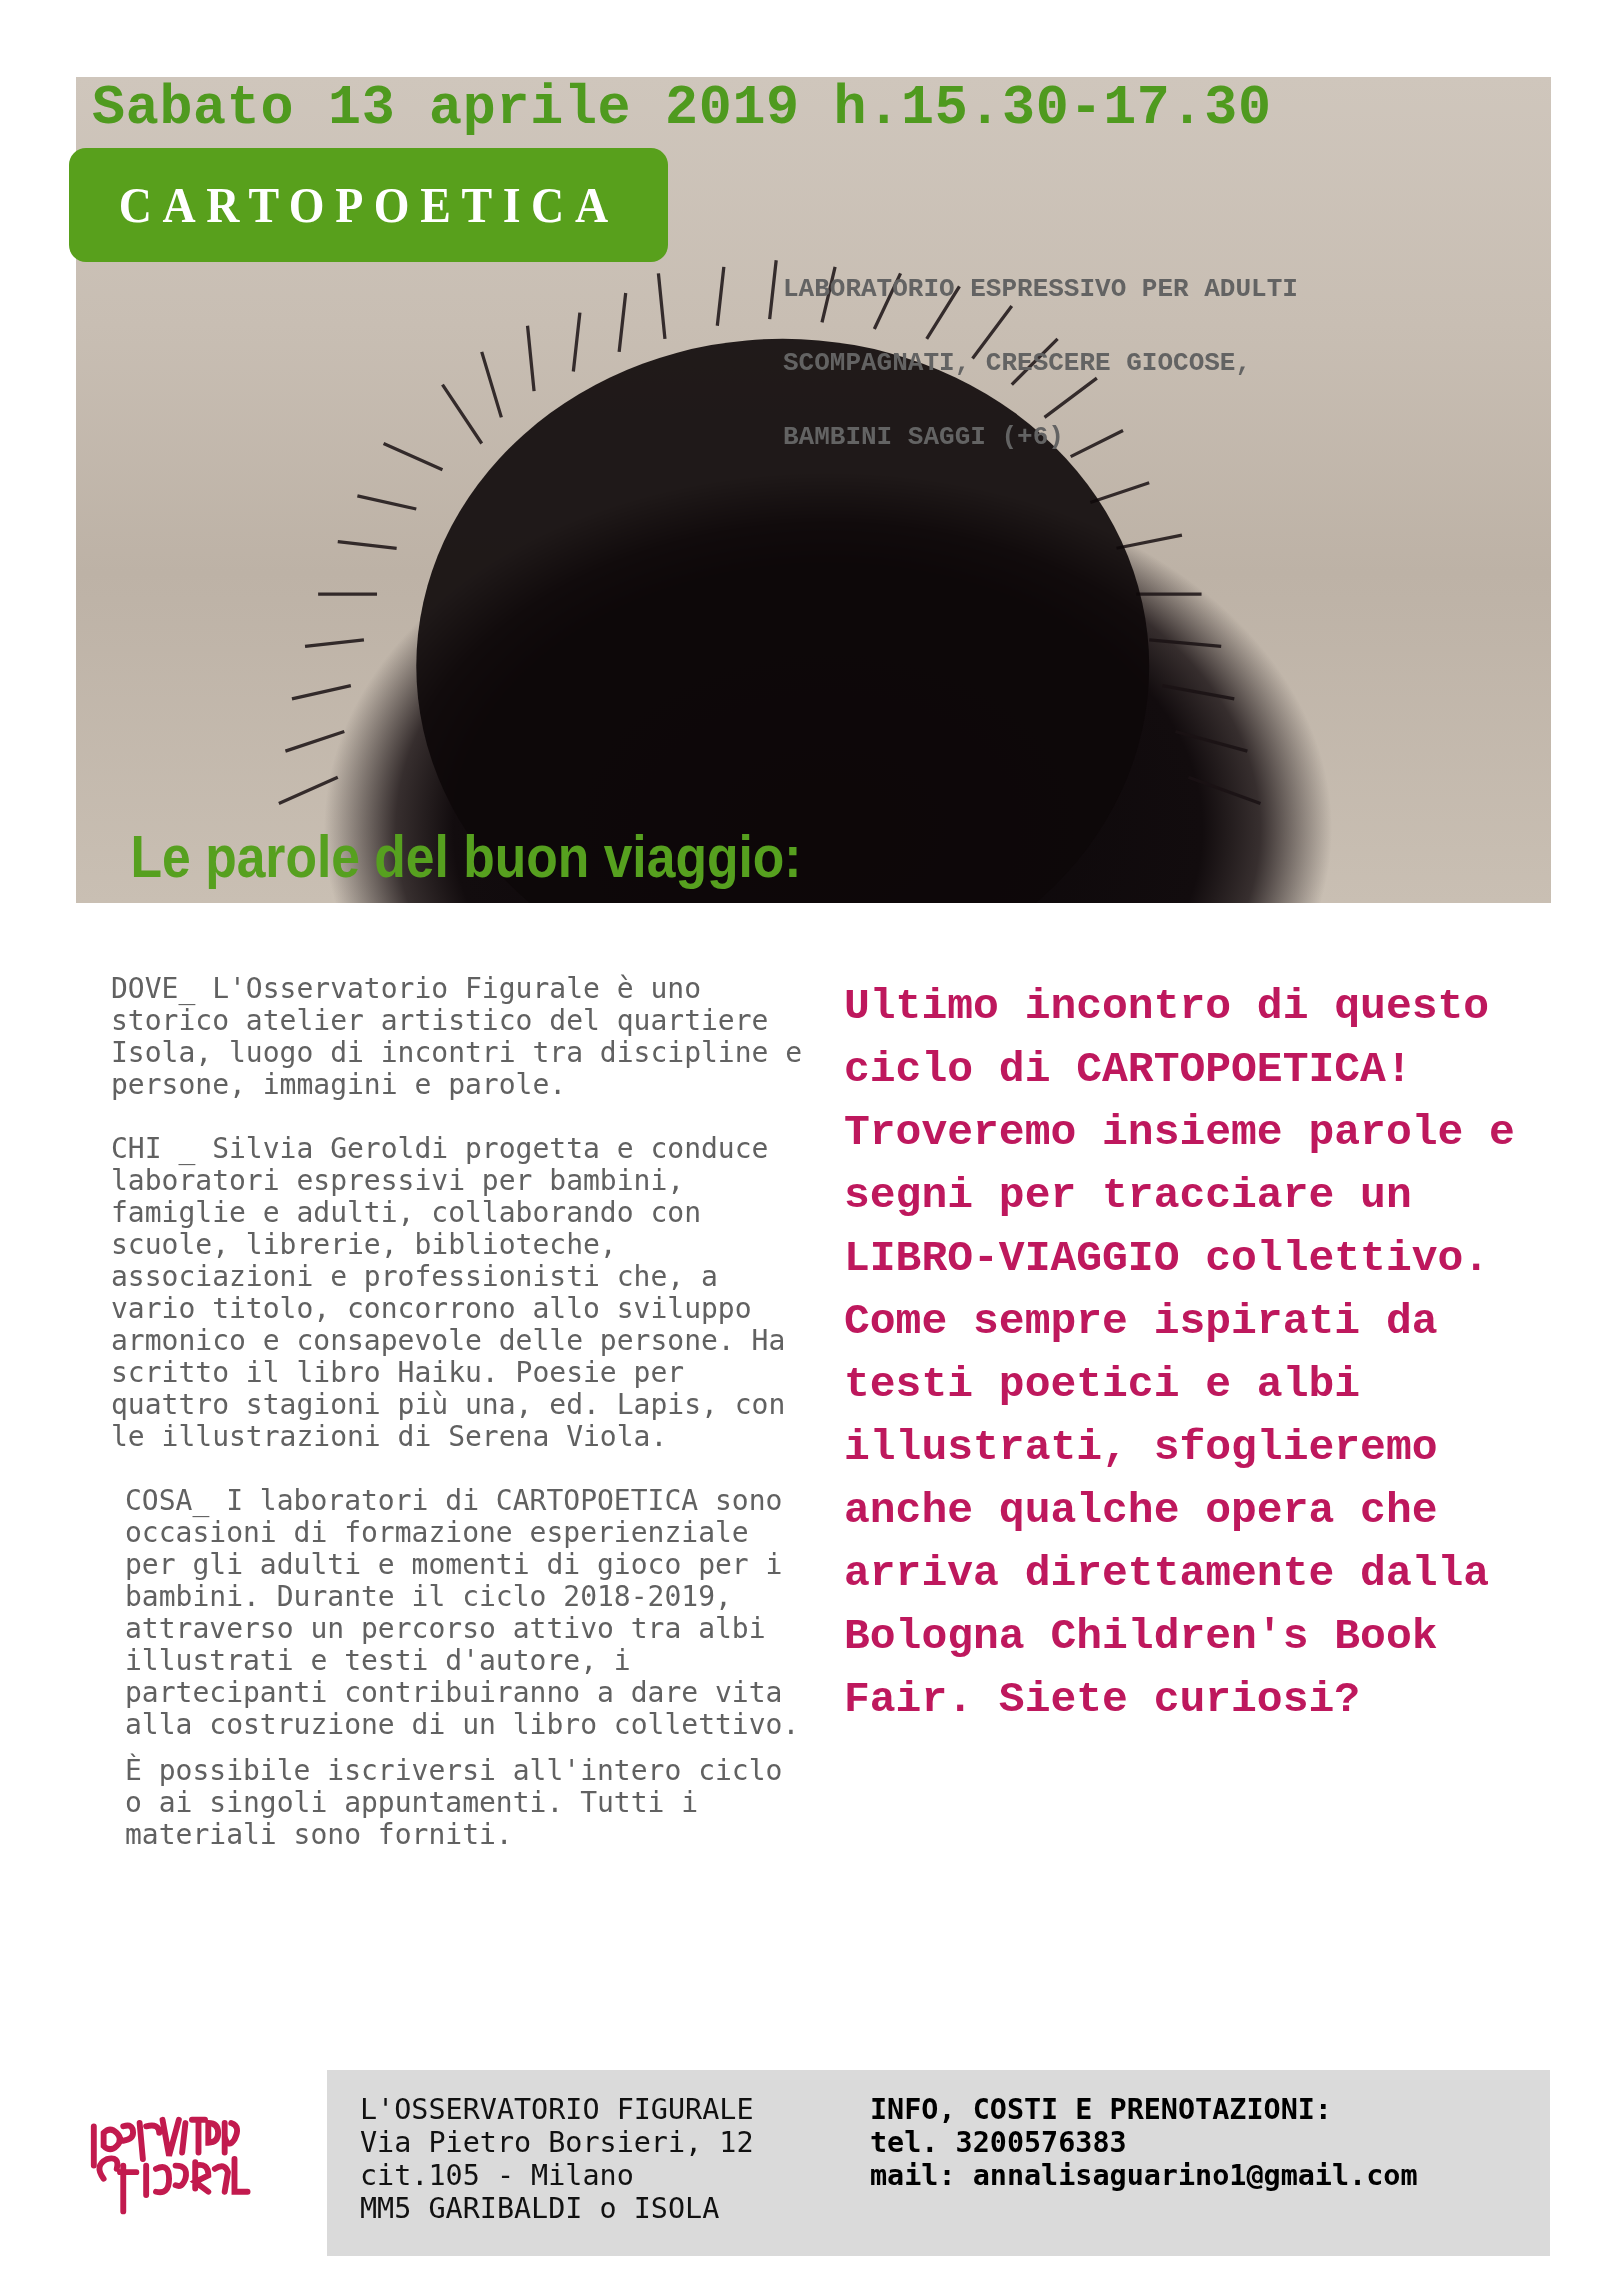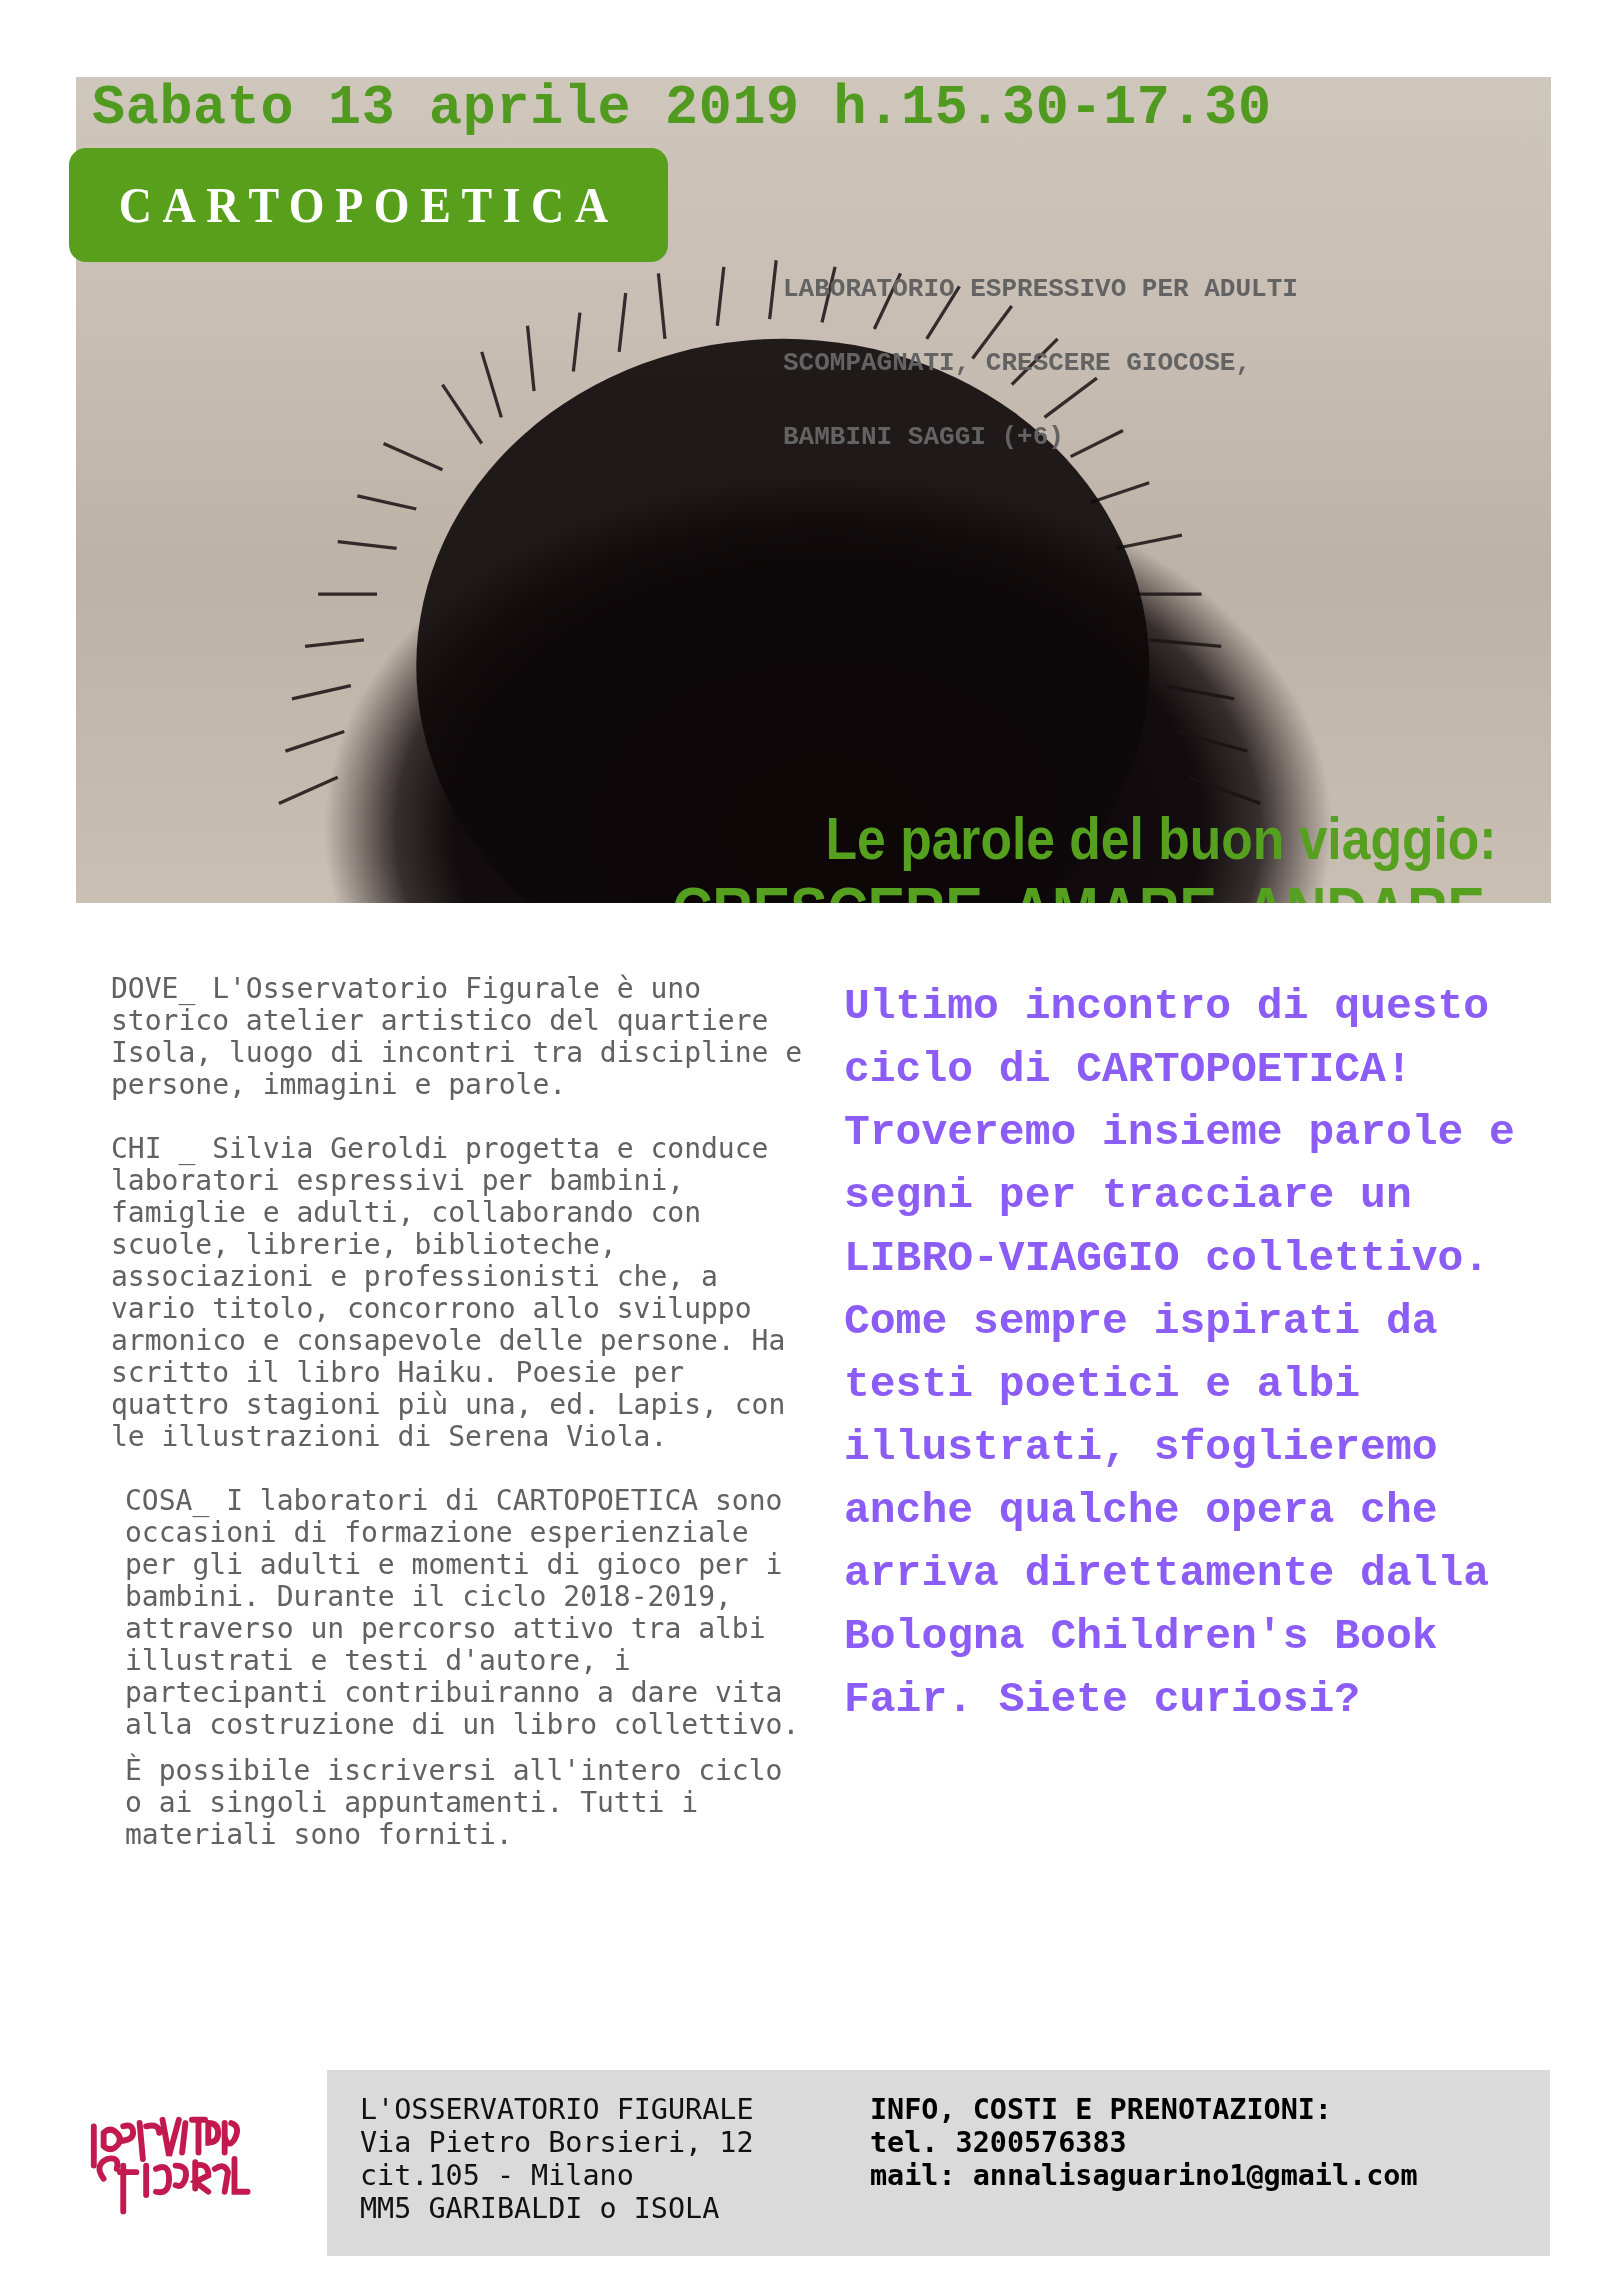--- a/index.html
+++ b/index.html
@@ -30,36 +30,36 @@
     font-size: 51px; letter-spacing: 11.8px; transform: scaleX(0.9); white-space: nowrap;
   }
 
   .subtitle {
     position: absolute; left: 707px; top: 157px; width: 752px;
     font-family: "Liberation Mono", monospace; font-weight: bold;
     font-size: 26px; line-height: 37px; color: #636363; white-space: pre-line;
   }
 
   .hero-title {
-    position: absolute; left: 0; top: 726px; width: 100%;
-    text-align: right; color: #56a01f; font-family: "Liberation Sans", sans-serif; font-weight: bold;
+    position: absolute; left: 0; top: 744px; width: 100%;
+    text-align: left; color: #56a01f; font-family: "Liberation Sans", sans-serif; font-weight: bold;
   }
   .hero-title .l1 { font-size: 60px; line-height: 72px; transform: scaleX(0.86); display: inline-block; }
   .hero-title .l2 { font-size: 65px; line-height: 72px; transform: scaleX(0.86); display: inline-block; }
 
   .col-left {
     position: absolute; left: 111px; top: 973px; width: 707px;
     font-family: "DejaVu Sans Mono", monospace; font-size: 28px; line-height: 32px; color: #616161;
   }
   .col-left p { margin: 0 0 32px 0; white-space: pre-line; }
   .col-left p.last { margin: 14px; }
 
   .col-right {
     position: absolute; left: 844px; top: 975px; width: 720px;
-    font-family: "Liberation Mono", monospace; font-weight: bold; font-size: 43px; line-height: 63px; color: #8b5cf6;
+    font-family: "Liberation Mono", monospace; font-weight: bold; font-size: 43px; line-height: 63px; color: #be185d;
     white-space: pre-line;
   }
 
   .footer-bar {
     position: absolute; left: 327px; top: 2070px; width: 1223px; height: 186px; background: #dadada;
   }
   .footer-addr {
     position: absolute; left: 360px; top: 2093px;
     font-family: "DejaVu Sans Mono", monospace; font-size: 29px; line-height: 33px; color: #111111;
   }

